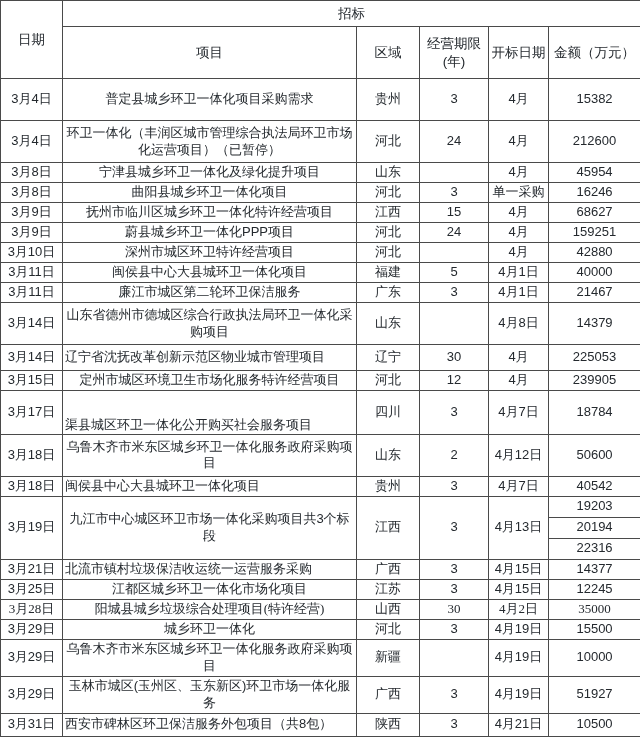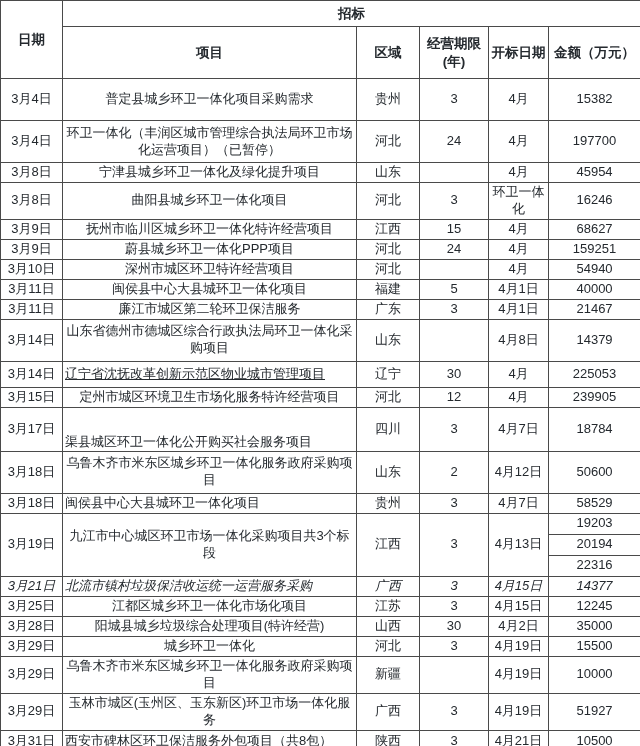--- a/index.html
+++ b/index.html
@@ -18,27 +18,27 @@
     border: 1px solid #4a4a4a;
     font-size: 13px;
     line-height: 1.3;
     padding: 1px 3px;
     text-align: center;
     vertical-align: middle;
     overflow: hidden;
     word-break: break-word;
   }
   thead th {
-    font-weight: 700;
+    font-weight: 400;
     font-size: 13.5px;
     padding: 2px;
   }
   td.left { text-align: left; padding-left: 2px; }
   td.bottom { vertical-align: bottom; padding-bottom: 0; }
-  td.underline { text-decoration: underline; }
+  td.underline { }
 </style>
 </head>
 <body>
 
 <table>
   <colgroup>
     <col style="width:62px">
     <col style="width:294px">
     <col style="width:63px">
     <col style="width:69px">
@@ -66,36 +66,36 @@
         <td>3</td>
         <td>4月</td>
         <td>15382</td>
       </tr>
       <tr style="height: 42px;">
         <td>3月4日</td>
         <td>环卫一体化（丰润区城市管理综合执法局环卫市场化运营项目）（已暂停）</td>
         <td>河北</td>
         <td>24</td>
         <td>4月</td>
-        <td>197700</td>
+        <td>212600</td>
       </tr>
       <tr style="height: 20px;">
         <td>3月8日</td>
         <td>宁津县城乡环卫一体化及绿化提升项目</td>
         <td>山东</td>
         <td></td>
         <td>4月</td>
         <td>45954</td>
       </tr>
       <tr style="height: 20px;">
         <td>3月8日</td>
         <td>曲阳县城乡环卫一体化项目</td>
         <td>河北</td>
         <td>3</td>
-        <td>环卫一体化</td>
+        <td>单一采购</td>
         <td>16246</td>
       </tr>
       <tr style="height: 20px;">
         <td>3月9日</td>
         <td>抚州市临川区城乡环卫一体化特许经营项目</td>
         <td>江西</td>
         <td>15</td>
         <td>4月</td>
         <td>68627</td>
       </tr>
@@ -106,21 +106,21 @@
         <td>24</td>
         <td>4月</td>
         <td>159251</td>
       </tr>
       <tr style="height: 20px;">
         <td>3月10日</td>
         <td>深州市城区环卫特许经营项目</td>
         <td>河北</td>
         <td></td>
         <td>4月</td>
-        <td>54940</td>
+        <td>42880</td>
       </tr>
       <tr style="height: 20px;">
         <td>3月11日</td>
         <td>闽侯县中心大县城环卫一体化项目</td>
         <td>福建</td>
         <td>5</td>
         <td>4月1日</td>
         <td>40000</td>
       </tr>
       <tr style="height: 20px;">
@@ -170,53 +170,53 @@
         <td>2</td>
         <td>4月12日</td>
         <td>50600</td>
       </tr>
       <tr style="height: 20px;">
         <td>3月18日</td>
         <td class="left">闽侯县中心大县城环卫一体化项目</td>
         <td>贵州</td>
         <td>3</td>
         <td>4月7日</td>
-        <td>58529</td>
+        <td>40542</td>
       </tr>
       <tr style="height: 21px;">
         <td rowspan="3">3月19日</td>
         <td rowspan="3">九江市中心城区环卫市场一体化采购项目共3个标段</td>
         <td rowspan="3">江西</td>
         <td rowspan="3">3</td>
         <td rowspan="3">4月13日</td>
         <td>19203</td>
       </tr>
       <tr style="height: 21px;">
         <td>20194</td>
       </tr>
       <tr style="height: 21px;">
         <td>22316</td>
       </tr>
-      <tr style="height: 20px; font-style: italic;">
+      <tr style="height: 20px;">
         <td>3月21日</td>
         <td class="left">北流市镇村垃圾保洁收运统一运营服务采购</td>
         <td>广西</td>
         <td>3</td>
         <td>4月15日</td>
         <td>14377</td>
       </tr>
       <tr style="height: 20px;">
         <td>3月25日</td>
         <td>江都区城乡环卫一体化市场化项目</td>
         <td>江苏</td>
         <td>3</td>
         <td>4月15日</td>
         <td>12245</td>
       </tr>
-      <tr style="height: 20px;">
+      <tr style="height: 20px; font-family: Liberation Serif, serif;">
         <td>3月28日</td>
         <td>阳城县城乡垃圾综合处理项目(特许经营)</td>
         <td>山西</td>
         <td>30</td>
         <td>4月2日</td>
         <td>35000</td>
       </tr>
       <tr style="height: 20px;">
         <td>3月29日</td>
         <td>城乡环卫一体化</td>

